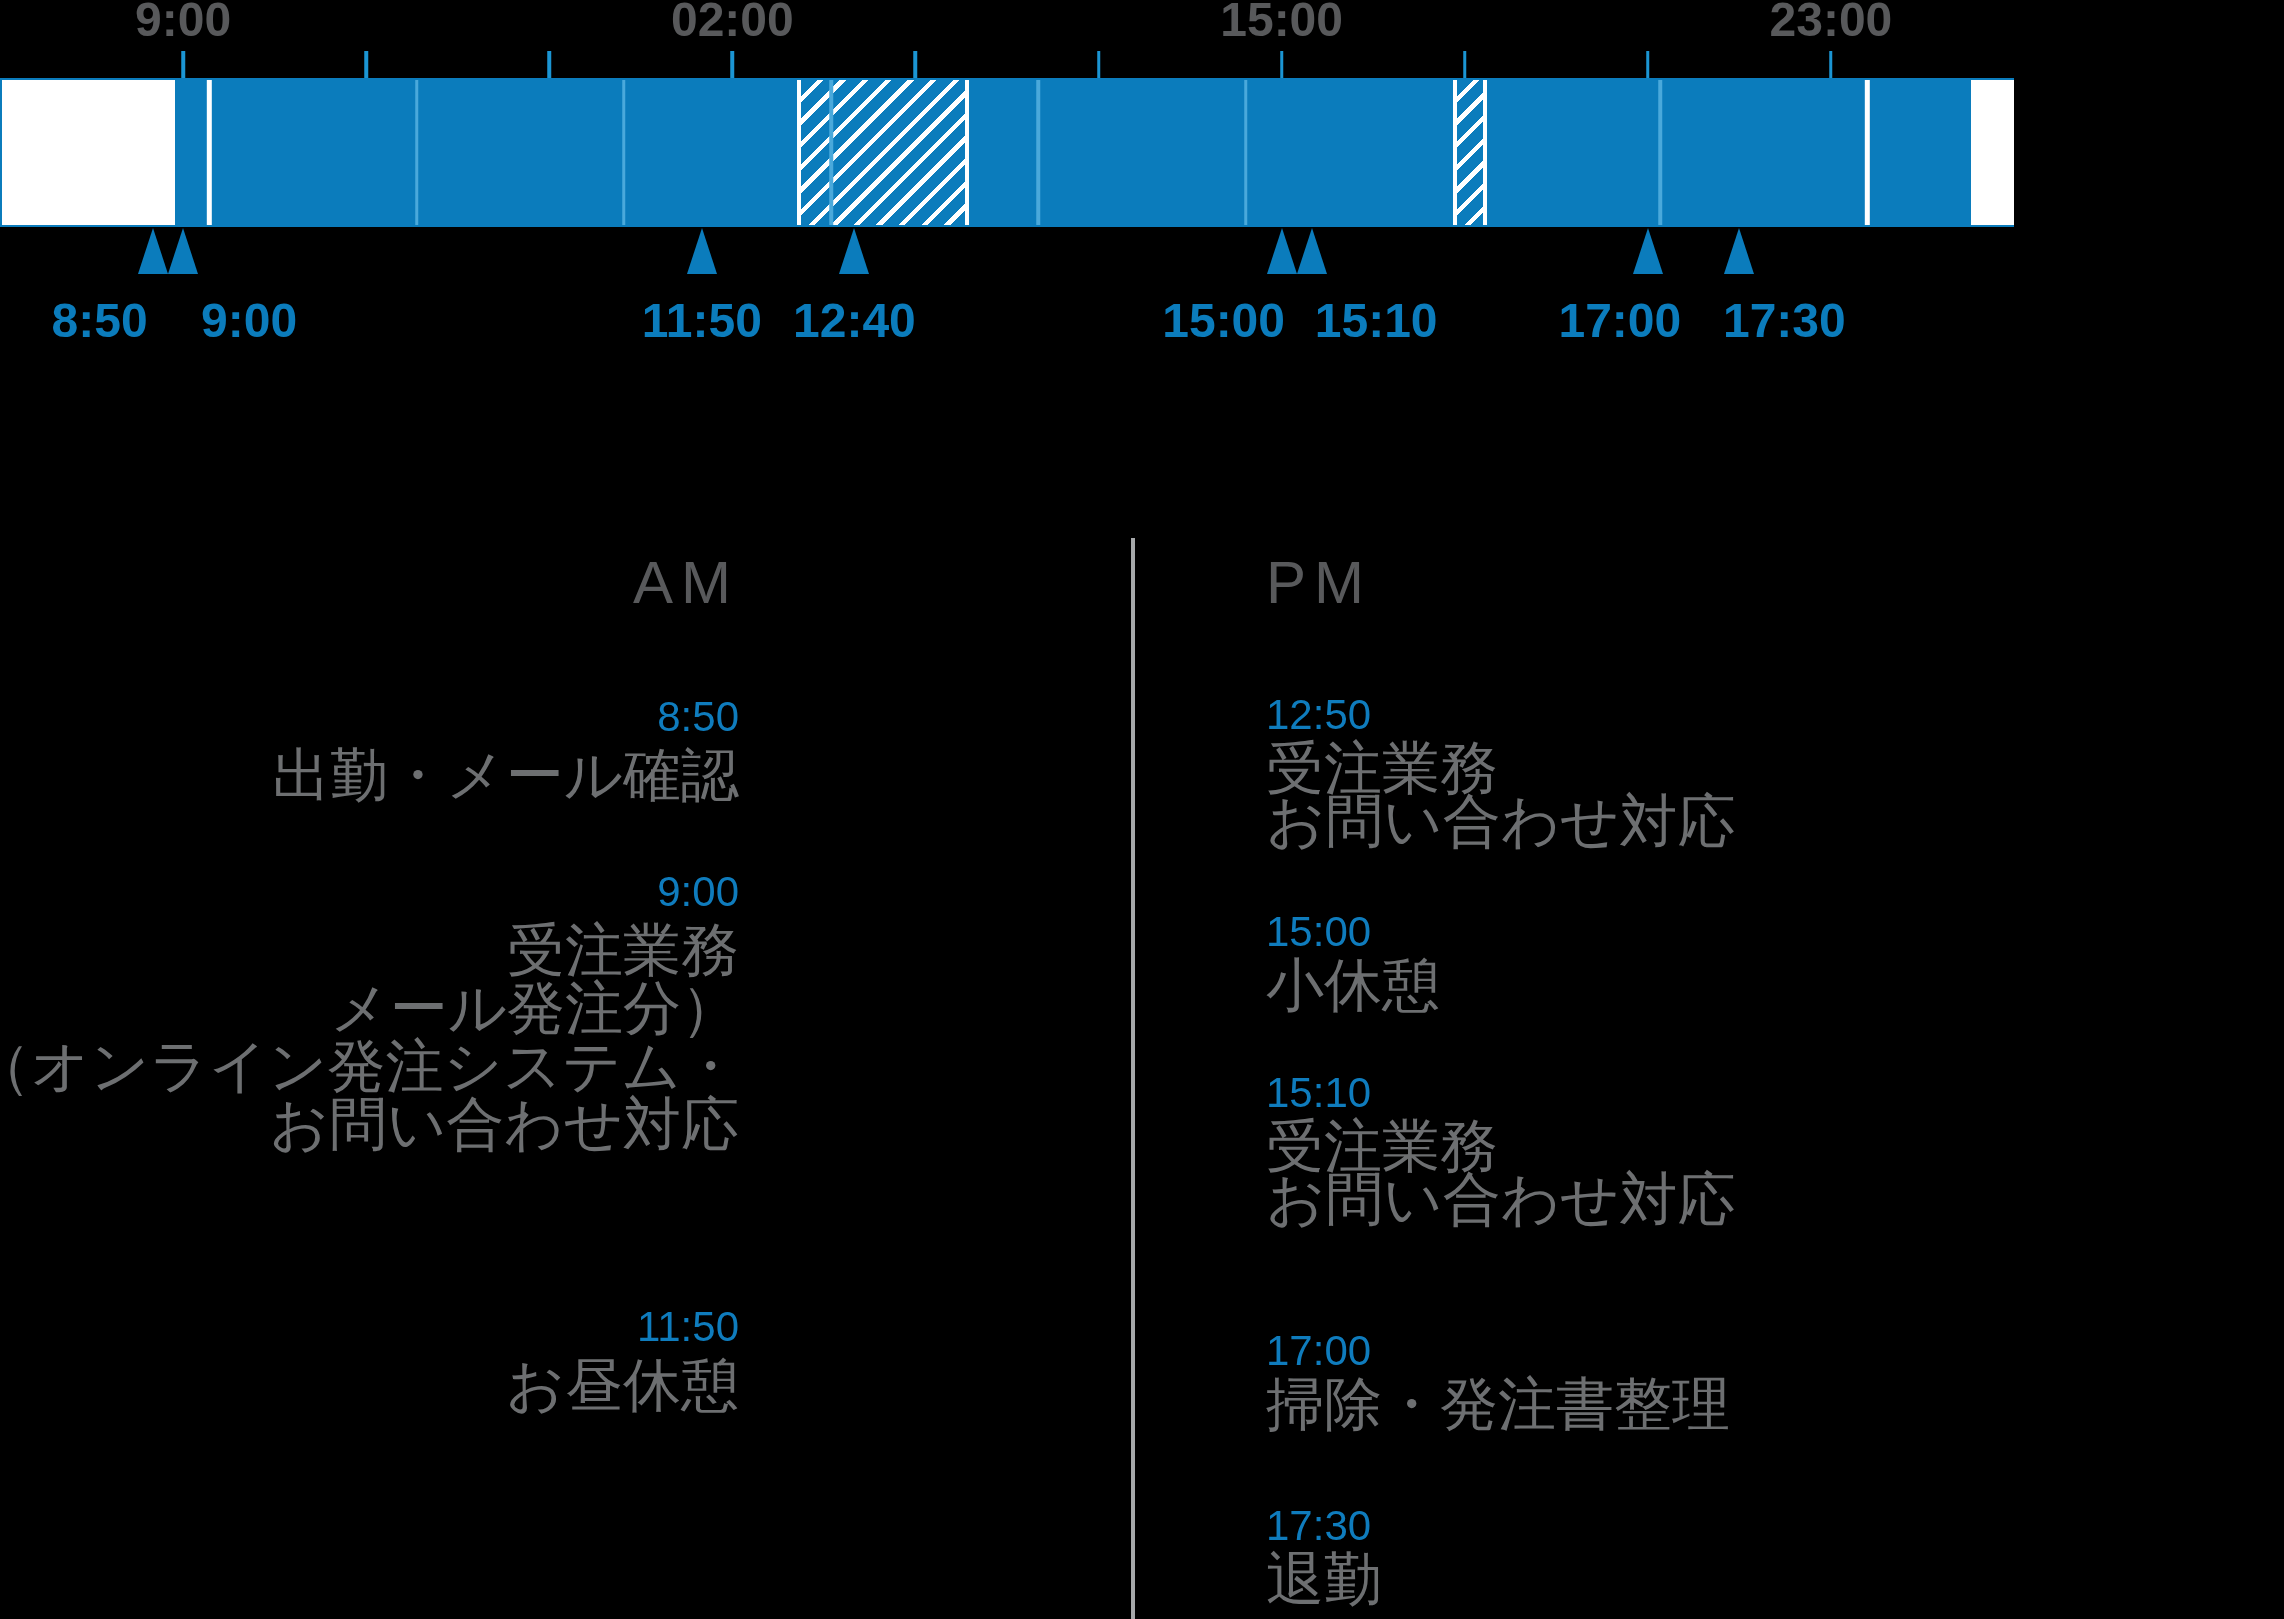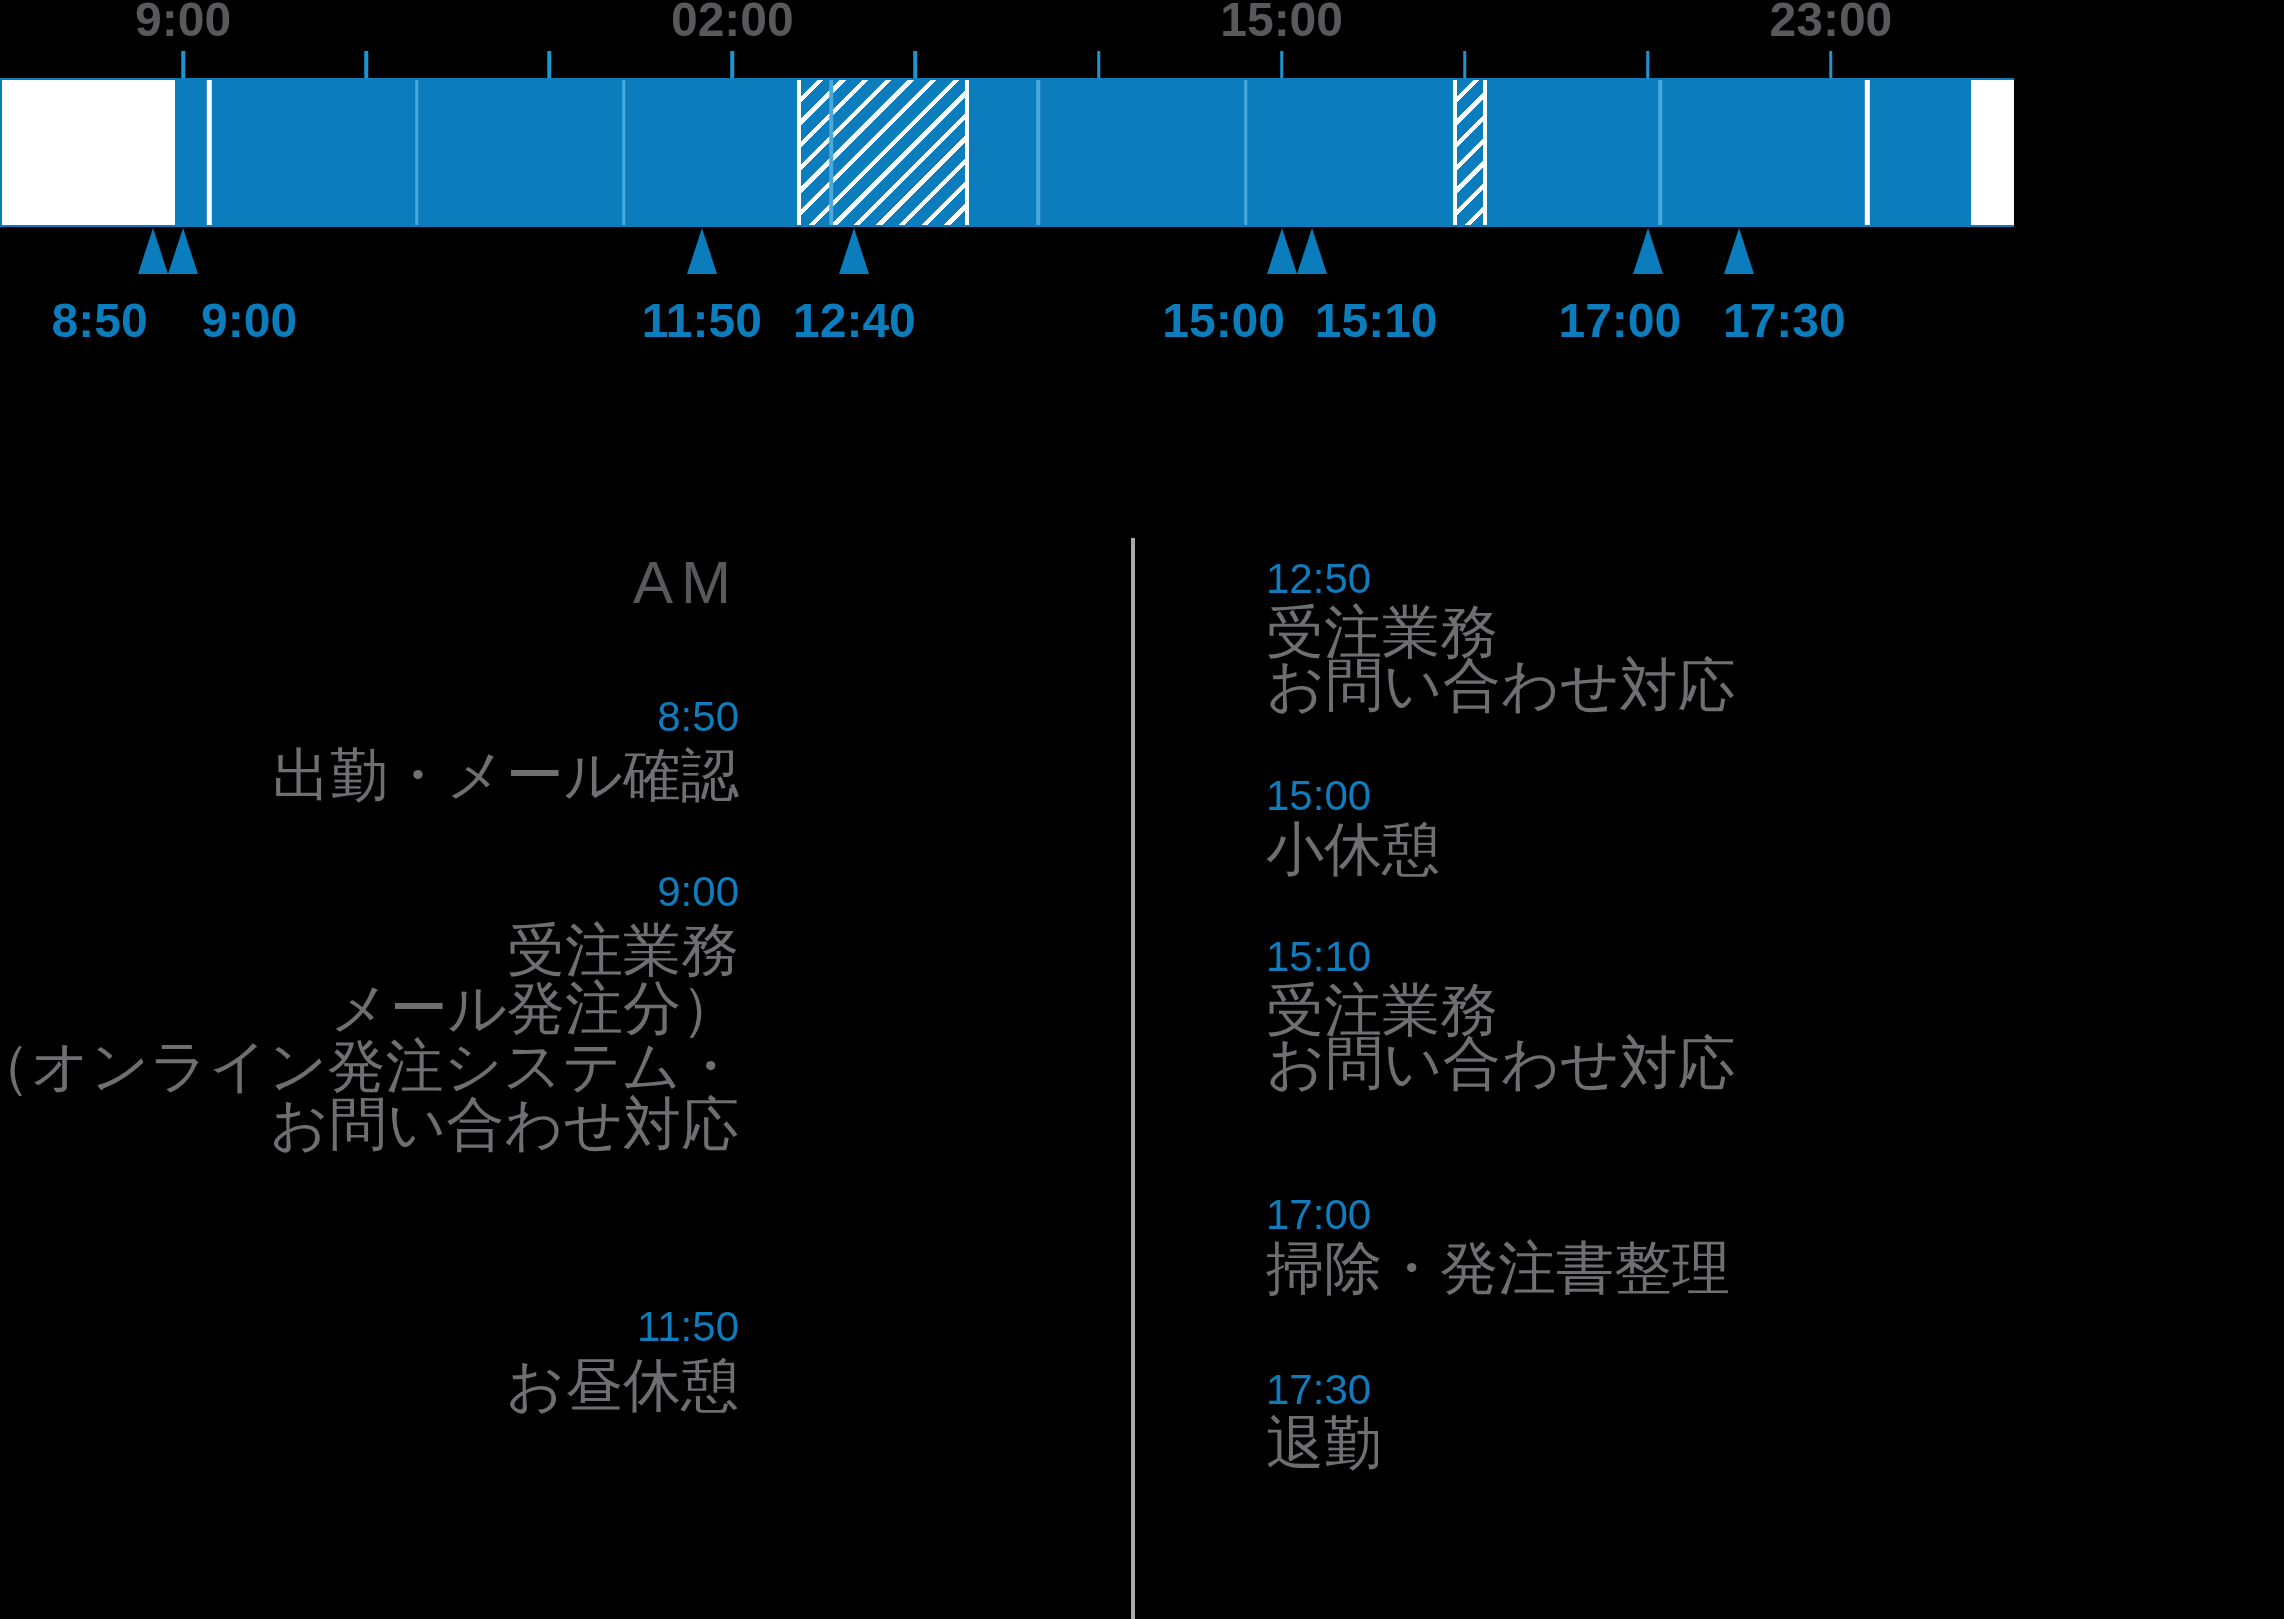--- a/index.html
+++ b/index.html
@@ -119,20 +119,21 @@
         <div class="entry-line">メール発注分）</div>
         <div class="entry-line">（オンライン発注システム・</div>
         <div class="entry-line">お問い合わせ対応</div>
       </div>
       <div class="schedule-entry" style="margin-top: 145px;">
         <div class="entry-time">11:50</div>
         <div class="entry-line">お昼休憩</div>
       </div>
     </div>
   <div class="schedule-col pm" id="pm-col">
+    <div class="col-title">PM</div>
   <div class="schedule-entry" style="margin-top: 10px;">
         <div class="entry-time">12:50</div>
         <div class="entry-line">受注業務</div>
         <div class="entry-line">お問い合わせ対応</div>
       </div>
       <div class="schedule-entry" style="margin-top: 58px;">
         <div class="entry-time">15:00</div>
         <div class="entry-line">小休憩</div>
       </div>
       <div class="schedule-entry" style="margin-top: 55px;">

